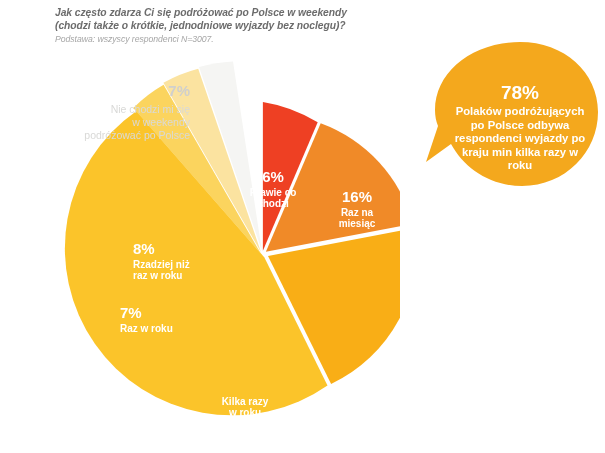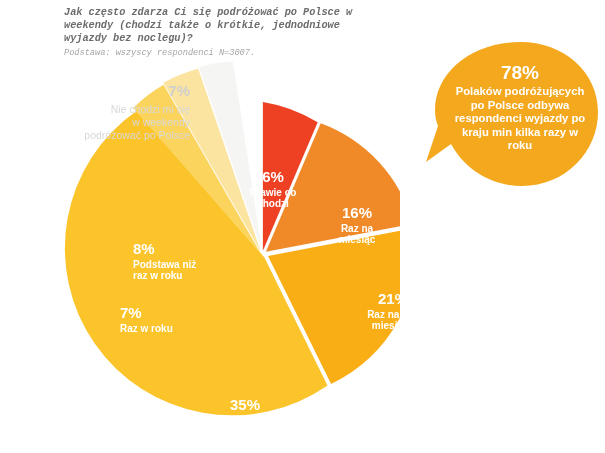--- a/index.html
+++ b/index.html
@@ -3,21 +3,21 @@
 <meta charset="utf-8">
 <style>
   html,body{margin:0;padding:0;}
   body{
     width:605px;height:453px;background:#ffffff;overflow:hidden;position:relative;
     font-family:"Liberation Sans","DejaVu Sans",sans-serif;
   }
   #stage{position:absolute;left:0;top:0;width:605px;height:453px;}
 
   
-  .header{position:absolute;left:64px;top:6px;width:300px;font-family:Liberation Mono, monospace;}
+  .header{position:absolute;left:55px;top:6px;width:300px;}
   .title{
     font-size:10.3px;line-height:13.2px;font-style:italic;font-weight:600;
     color:#6c6c6c;letter-spacing:-0.05px;margin:0;
   }
   .subtitle{
     font-size:8.7px;line-height:11px;font-style:italic;color:#a6a6a6;
     margin:2px 0 0 0;letter-spacing:-0.05px;
   }
 
   
@@ -26,21 +26,21 @@
 
   
   .slice-label{
     position:absolute;color:#ffffff;text-align:center;
     font-weight:700;line-height:1.14;pointer-events:none;
   }
   .slice-label .pct{display:block;font-size:15px;font-weight:700;margin-bottom:2px;}
   .slice-label .txt{display:block;font-size:10px;font-weight:700;}
 
   .lbl-6  {left:210px;top:108px;width:86px;}
-  .lbl-16 {left:300px;top:128px;width:74px;margin-top:16px;}
+  .lbl-16 {left:300px;top:128px;width:74px;}
   .lbl-21 {left:325px;top:230px;width:96px;}
   .lbl-35 {left:173px;top:336px;width:104px;}
   .lbl-7r {left:100px;top:244px;width:96px;text-align:left;}
   .lbl-8  {left:113px;top:180px;width:96px;text-align:left;}
 
   .lbl-7r .pct,.lbl-8 .pct{text-align:left;}
 
   
   .lbl-grey{
     position:absolute;left:20px;top:82px;width:170px;text-align:right;
@@ -49,21 +49,21 @@
   .lbl-grey .pct{display:block;font-size:15px;font-weight:700;color:#cfcfcd;margin-bottom:3px;}
   .lbl-grey .txt{display:block;font-size:10.5px;font-weight:400;color:#d9d9d7;line-height:13px;}
 
   
   .callout{position:absolute;left:424px;top:40px;width:176px;height:152px;}
   .callout-svg{position:absolute;left:0;top:0;}
   .callout-text{
     position:absolute;left:26px;top:22px;width:140px;text-align:center;
     color:#ffffff;pointer-events:none;
   }
-  .callout-text .big{display:block;font-size:19px;font-weight:700;line-height:22px;margin-bottom:1px;}
+  .callout-text .big{display:block;font-size:19px;font-weight:700;line-height:22px;margin-bottom:1px;margin-top:20px;}
   .callout-text .body{display:block;font-size:11.3px;font-weight:700;line-height:13.6px;}
 
   
   .footer-bar{position:absolute;left:0;bottom:0;width:605px;height:10px;background:#ffffff;}
 </style>
 </head>
 <body>
 
 <div id="stage">
 
@@ -97,40 +97,34 @@
       <span class="txt">Prawie co</span>
       <span class="txt">chodzi</span>
     </div>
 
     <div class="slice-label lbl-16">
       <span class="pct">16%</span>
       <span class="txt">Raz na</span>
       <span class="txt">miesiąc</span>
     </div>
 
-    <div class="slice-label lbl-21">
-      <span class="pct">21%</span>
-      <span class="txt">Raz na 2–3</span>
-      <span class="txt">miesiące</span>
-    </div>
 
     <div class="slice-label lbl-35">
-      <span class="pct">35%</span>
       <span class="txt">Kilka razy</span>
       <span class="txt">w roku</span>
     </div>
 
     <div class="slice-label lbl-7r">
       <span class="pct">7%</span>
       <span class="txt">Raz w roku</span>
     </div>
 
     <div class="slice-label lbl-8">
       <span class="pct">8%</span>
-      <span class="txt">Podstawa niż</span>
+      <span class="txt">Rzadziej niż</span>
       <span class="txt">raz w roku</span>
     </div>
   </div>
 
   <div class="lbl-grey">
     <span class="pct">7%</span>
     <span class="txt">Nie chodzi mi się</span>
     <span class="txt">w weekendy</span>
     <span class="txt">podróżować po Polsce</span>
   </div>

